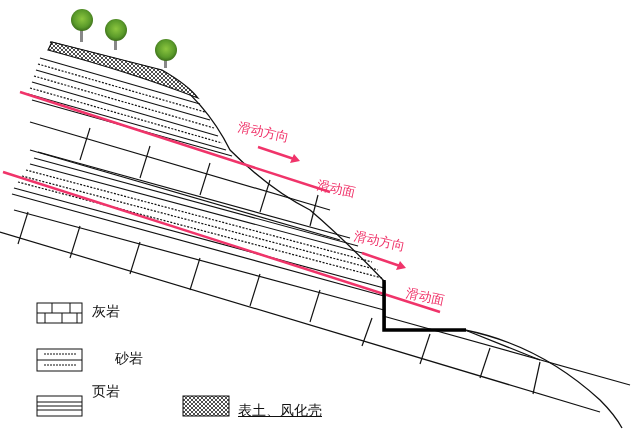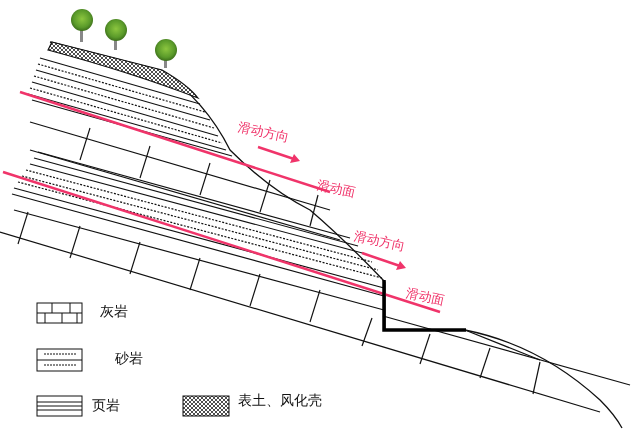--- a/index.html
+++ b/index.html
@@ -128,16 +128,16 @@
   <g>
     <rect x="183" y="396" width="46" height="20" fill="url(#xhatch)" stroke="#111" stroke-width="1"></rect>
   </g>
 </svg>
 
 <div class="lbl" style="left:238px; top:118px; transform: rotate(12deg);">滑动方向</div>
 <div class="lbl" style="left:317px; top:176px; transform: rotate(12deg);">滑动面</div>
 <div class="lbl" style="left:354px; top:227px; transform: rotate(12deg);">滑动方向</div>
 <div class="lbl" style="left:406px; top:284px; transform: rotate(12deg);">滑动面</div>
 
-<div class="leg-text" style="left:100px; top:303px;">灰岩</div>
+<div class="leg-text" style="left:92px; top:303px;">灰岩</div>
 <div class="leg-text" style="left:115px; top:350px;">砂岩</div>
-<div class="leg-text" style="left:92px; top:397px;">页岩</div>
-<div class="leg-text" style="left:238px; top:392px;">表土、风化壳</div>
+<div class="leg-text" style="left:92px; top:383px;">页岩</div>
+<div class="leg-text" style="left:238px; top:402px;text-decoration:underline;">表土、风化壳</div>
 
 </body></html>

